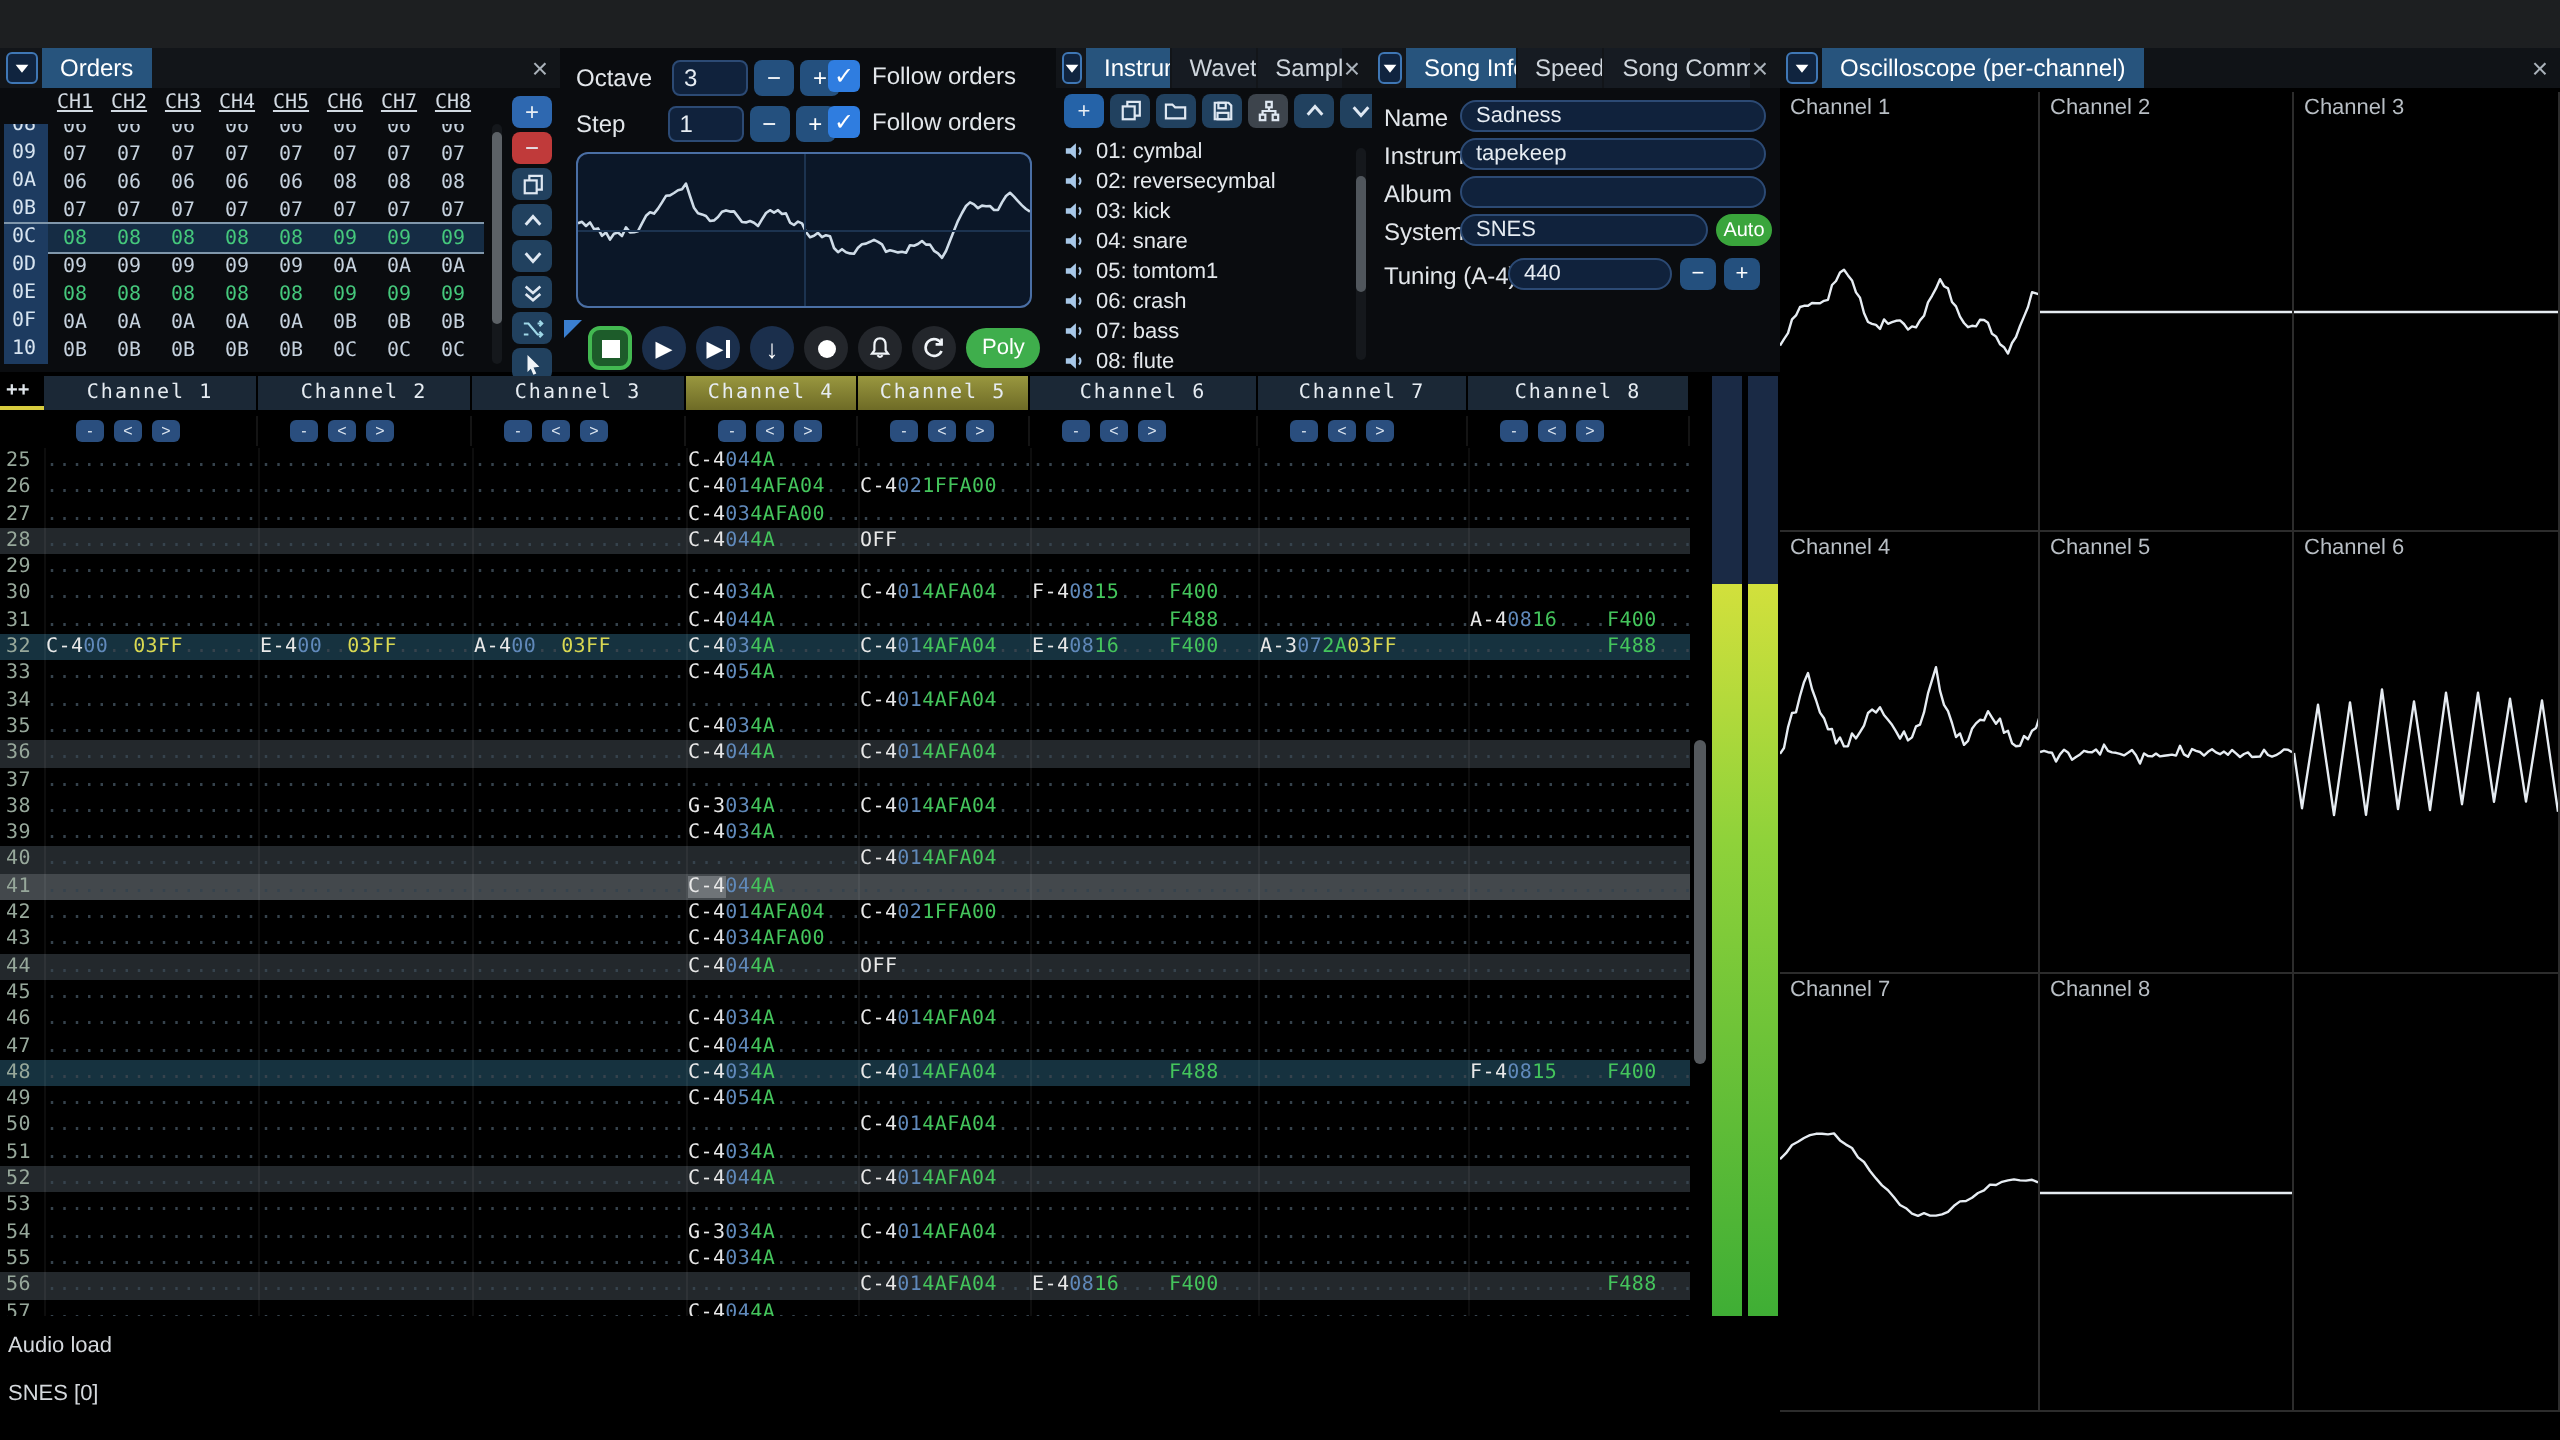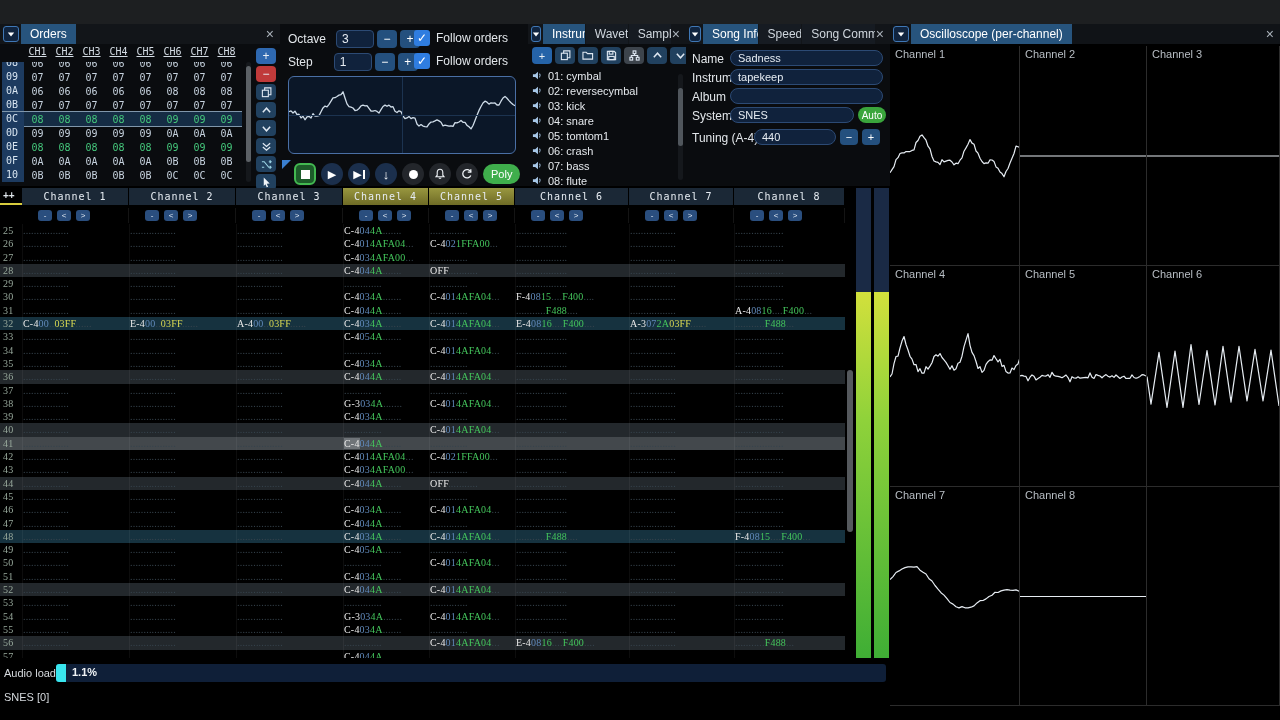--- a/index.html
+++ b/index.html
@@ -118,21 +118,21 @@
   .ch-head { height:17px; background:#1b2836; color:#e6ecf2; font-size:10px;
     display:flex; align-items:center; justify-content:center; letter-spacing:1px;
     border-right:1px solid #000; font-family:"DejaVu Sans Mono", monospace; }
   .ch-head.active { background:linear-gradient(#99973f,#6e6b26); }
   #pat-btnrow { position:absolute; left:0; top:20px; height:15px; display:flex; width:845px; }
   .ch-btns { display:flex; gap:5px; padding-left:16px; align-items:center; border-right:1px solid #141414; }
   .chb { min-width:14px; height:11px; background:#2a4e7e; border-radius:3px; color:#dfe8f2;
     font-size:8px; line-height:11px; text-align:center; padding:0 2px; }
   #pat-rows { position:absolute; left:0; top:36px; width:845px; height:434px; overflow:hidden;
     font-family:"DejaVu Sans Mono", monospace; font-size:10px; letter-spacing:0.2px; }
-  .prow { display:flex; height:13.3px; line-height:13.3px; white-space:pre;font-family:Liberation Serif, serif; }
+  .prow { display:flex; height:13.3px; line-height:13.3px; white-space:pre; }
   .prow.hl1 { background:#23282c; }
   .prow.hl2 { background:#16323f; }
   .prow.play { background:#43484c; }
   .rownum { width:22px; padding-left:3px; color:#97a89b; }
   .pcell { overflow:hidden; border-left:1px solid rgba(255,255,255,0.05); }
   .seg-n { color:#e8e8e8; } .seg-i { color:#6089ba; } .seg-v { color:#44c55c; }
   .seg-e { color:#44c55c; } .seg-y { color:#d8d852; } .seg-d { color:#36434d; }
   .cursor-seg { background:#6f7478; }
 
   #pat-scroll { position:absolute; left:847px; top:188px; width:6px; height:470px; }
@@ -717,19 +717,15 @@
   <div id="meter">
     <div class="meter-bar">
         <div class="fill"></div>
       </div>
     <div class="meter-bar">
         <div class="fill"></div>
       </div>
   </div>
 
   <div class="bbar-label" style="left:4px; top:667px;">Audio load</div>
-  <div class="track" style="left:56px; top:664px; width:830px;">
-    <div class="fill" style="width:10px;"></div>
-    <div class="txt" style="left:16px;">1.1%</div>
-  </div>
   <div class="bbar-label" style="left:4px; top:691px;">SNES [0]</div>
 
 </div>
 
 </body></html>

